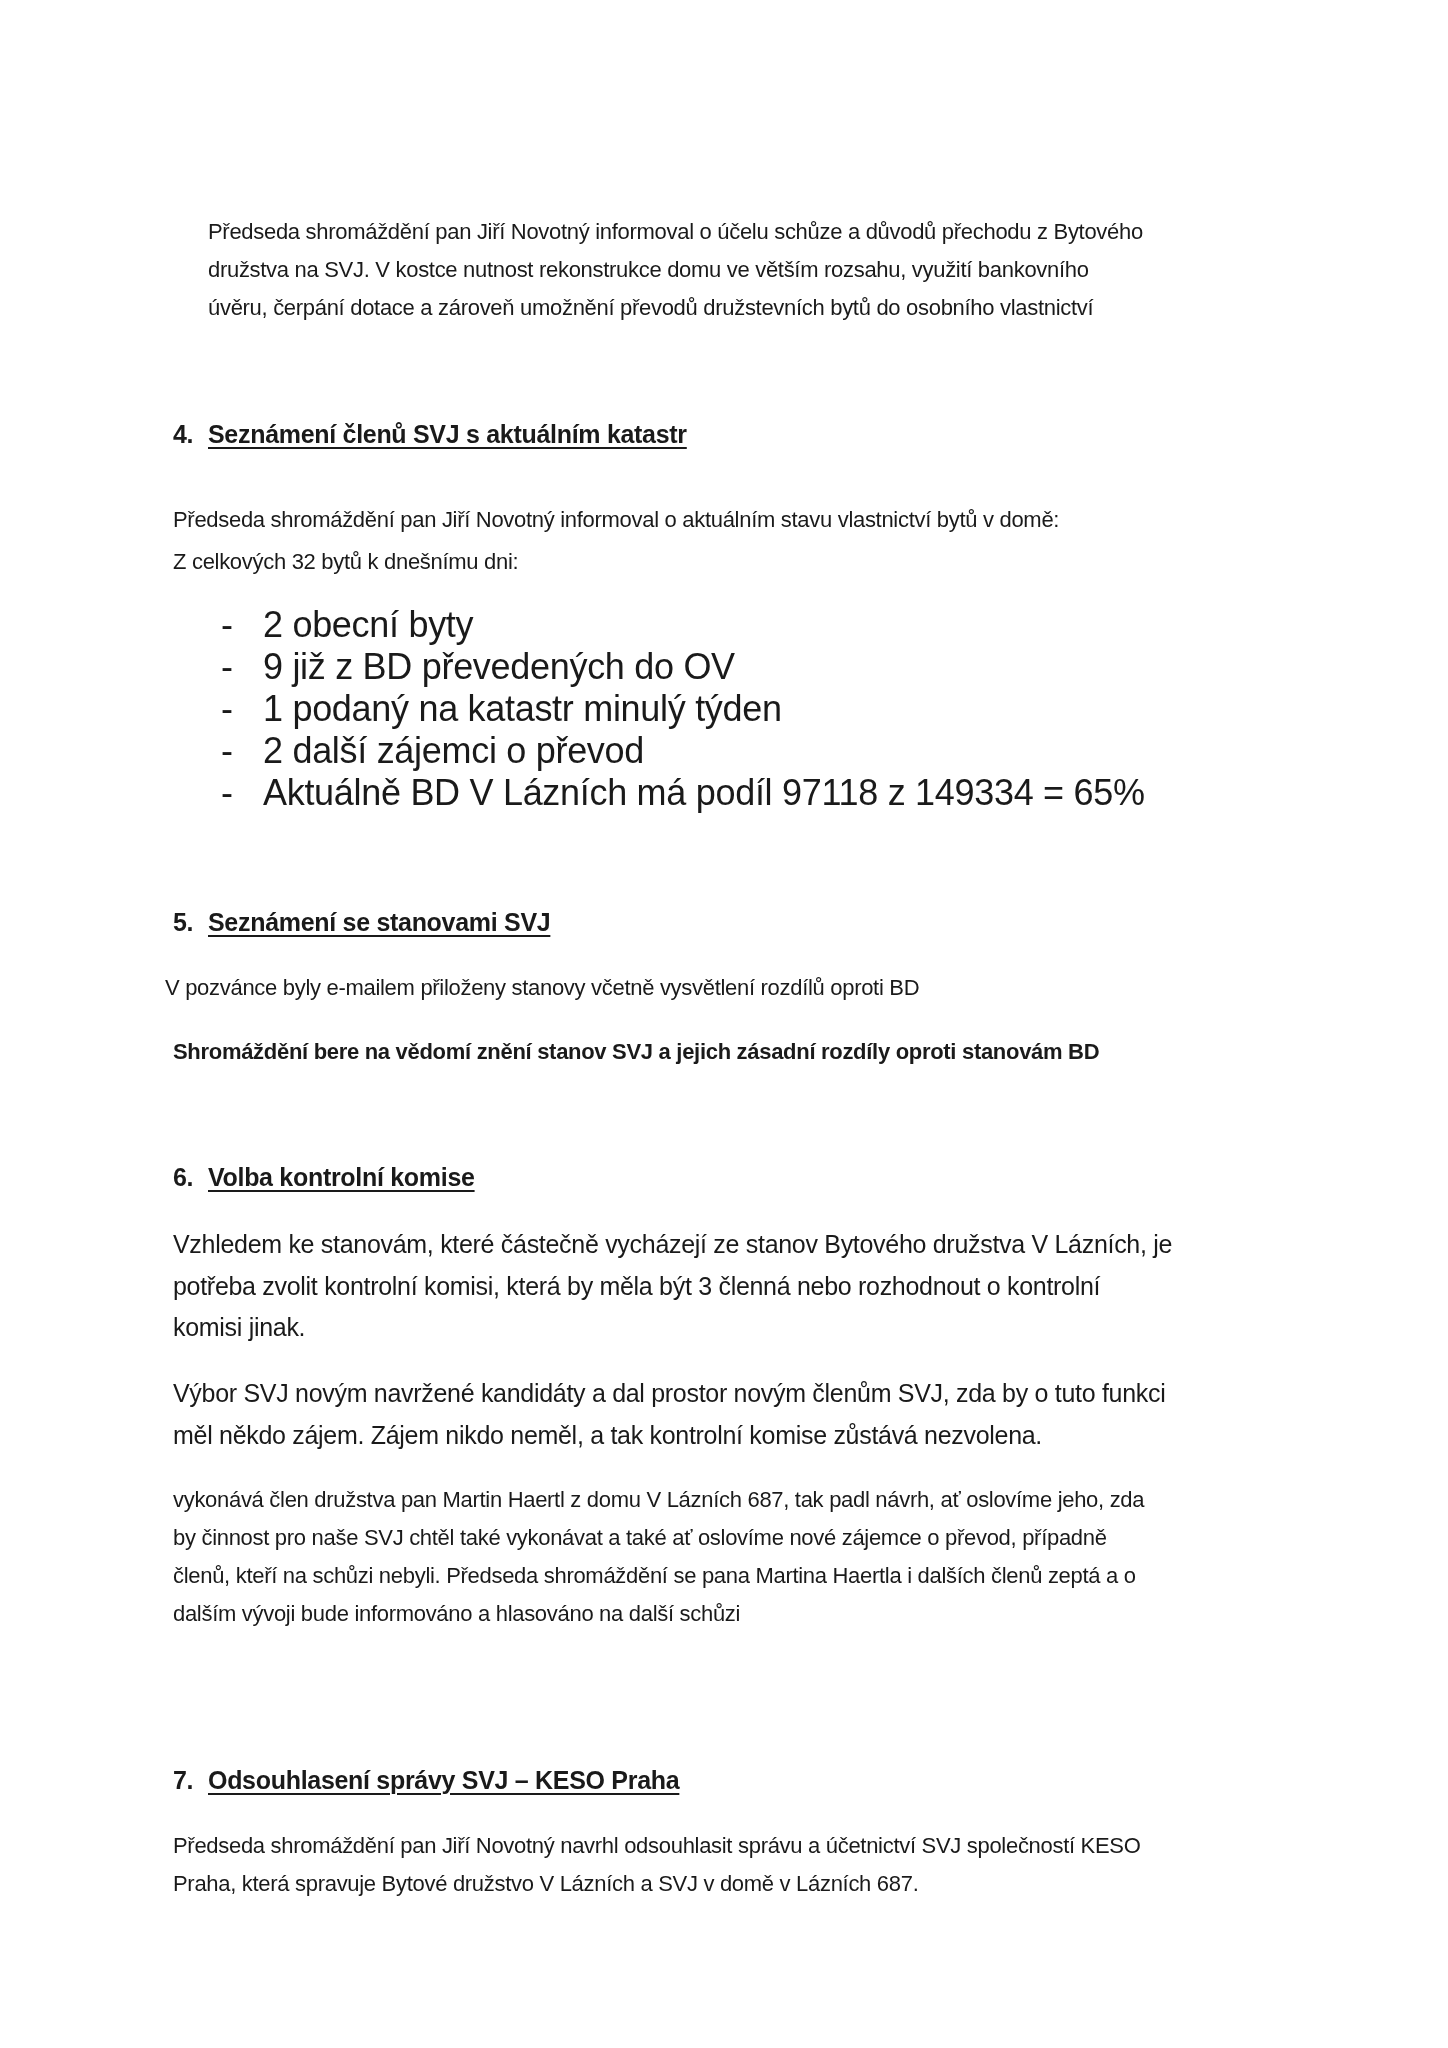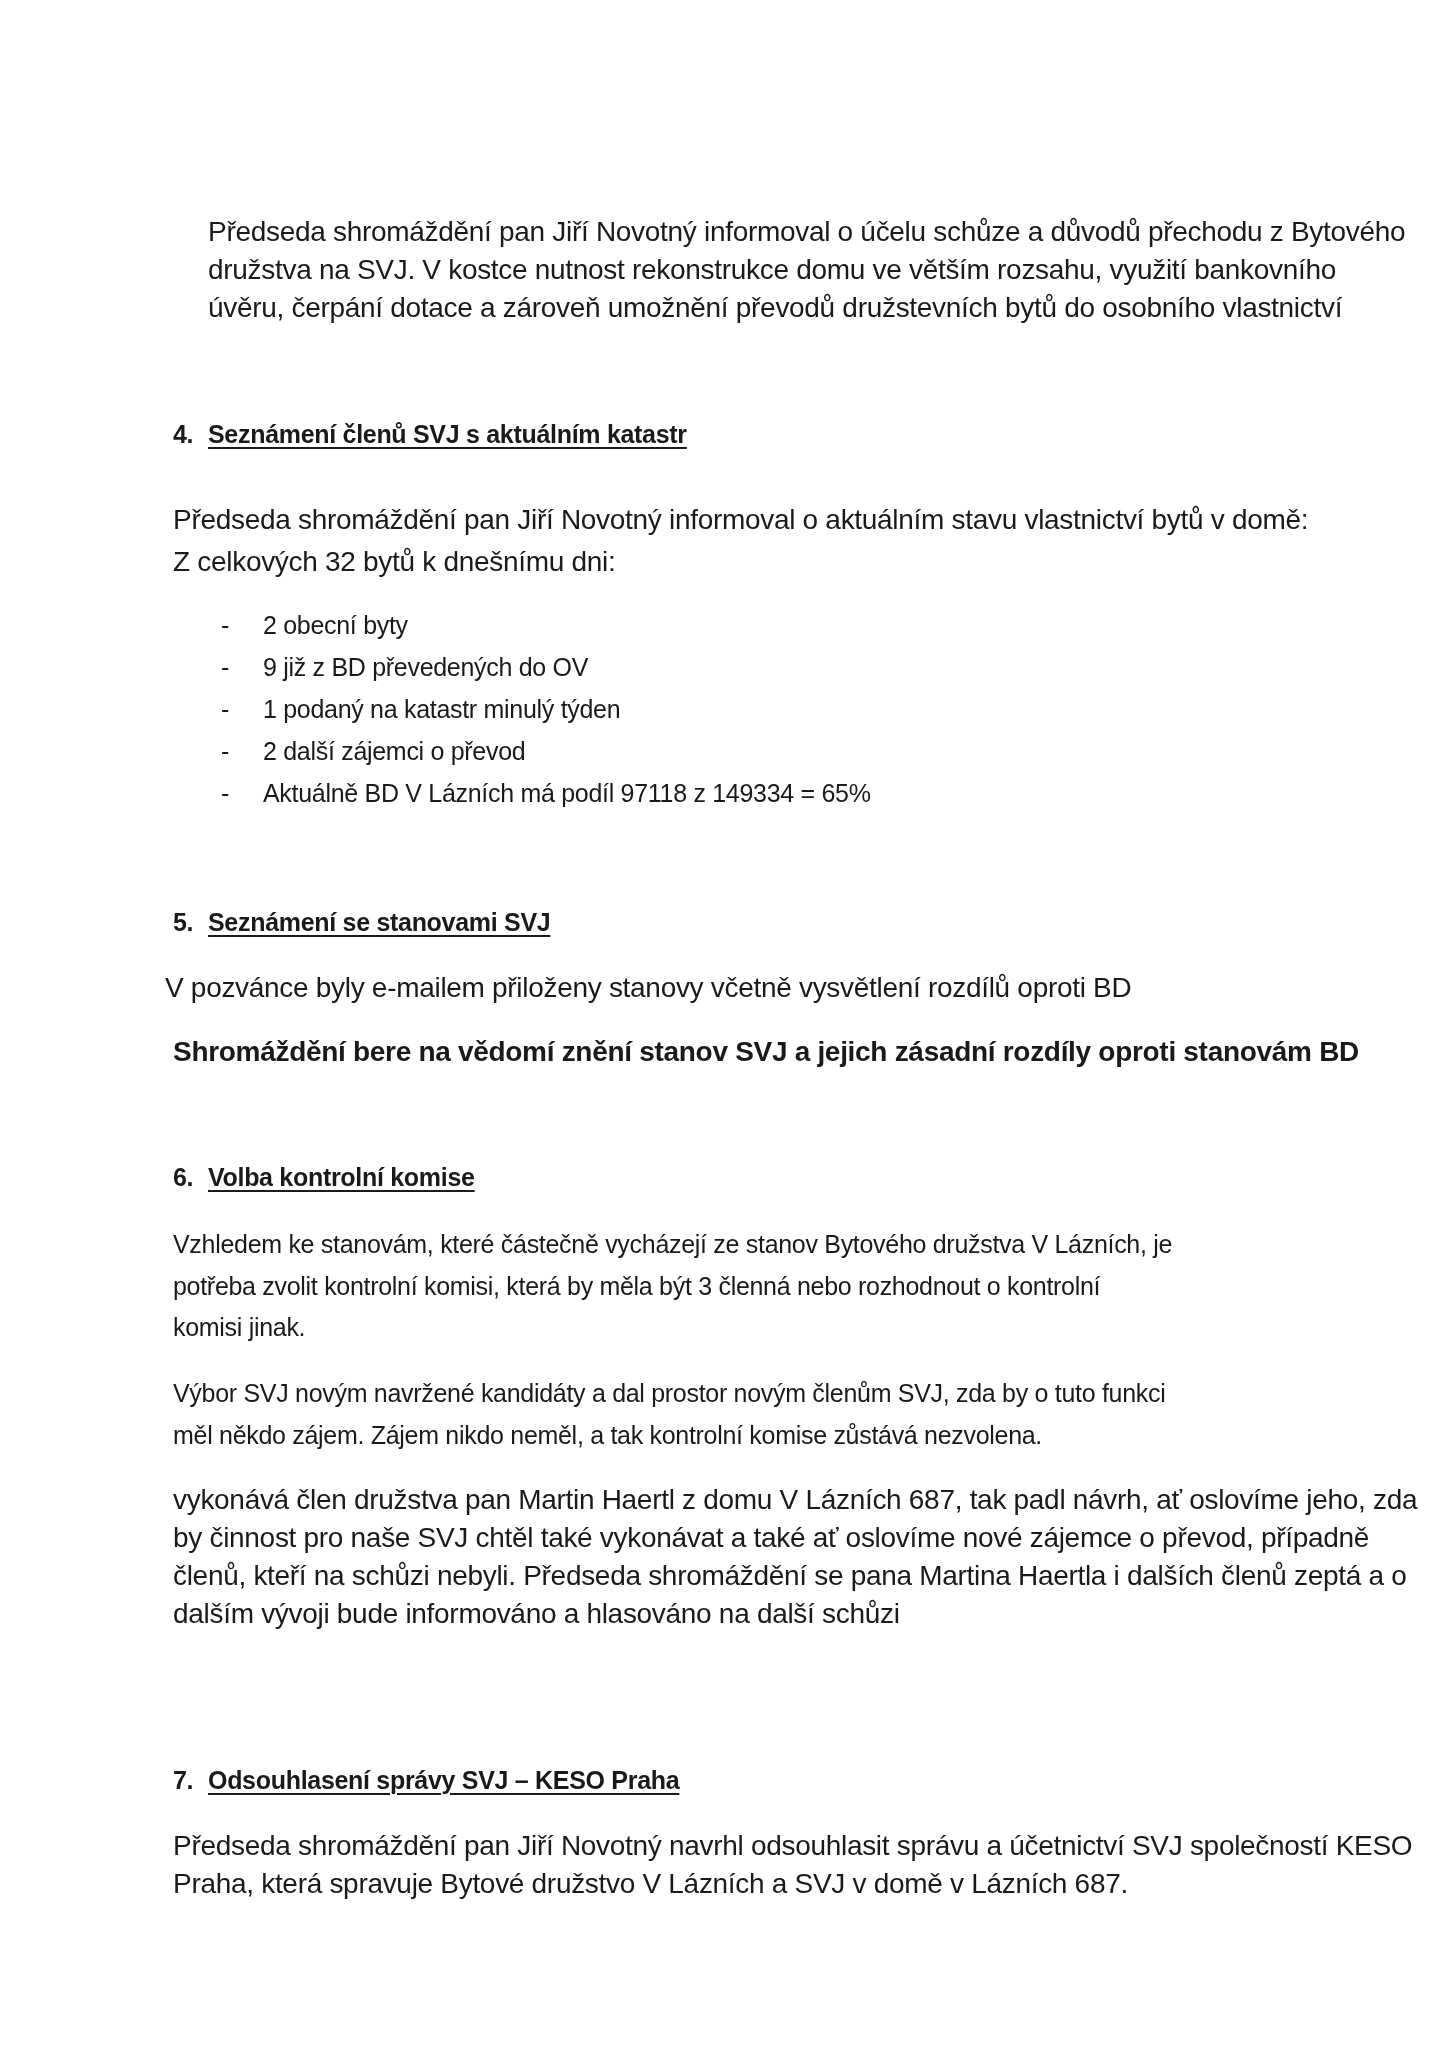--- a/index.html
+++ b/index.html
@@ -1,25 +1,25 @@
 <!DOCTYPE html>
 <html><head>
 <meta charset="utf-8">
 <style>
   html, body { margin: 0; padding: 0; background: #ffffff; }
   body { width: 1448px; height: 2048px; position: relative; overflow: hidden;
          font-family: "Liberation Sans", "DejaVu Sans", sans-serif; color: #1a1a1a; }
   .abs { position: absolute; white-space: nowrap; }
-  .p-small { font-size: 28px; line-height: 38px; letter-spacing: -0.3px; }
+  .p-small { font-size: 22px; line-height: 38px; letter-spacing: -0.3px; }
   .p-large { font-size: 25px; line-height: 41.5px; letter-spacing: -0.3px; }
   .heading { font-size: 25px; font-weight: bold; letter-spacing: -0.3px; }
   .heading .num { display: inline-block; width: 35px; }
   .heading .title { text-decoration: underline; text-underline-offset: 4px; text-decoration-thickness: 2px; }
   .bold { font-weight: bold; }
-  .list-item { font-size: 25px; line-height: 42px; letter-spacing: -0.3px; }
+  .list-item { font-size: 36px; line-height: 42px; letter-spacing: -0.3px; }
   .list-item .dash { display: inline-block; width: 42px; padding-left: 48px; }
 </style>
 </head>
 <body>
 
 <div class="abs p-small" style="left:208px; top:213px;">
   <div>Předseda shromáždění pan Jiří Novotný informoval o účelu schůze a důvodů přechodu z Bytového</div>
   <div>družstva na SVJ. V kostce nutnost rekonstrukce domu ve větším rozsahu, využití bankovního</div>
   <div>úvěru, čerpání dotace a zároveň umožnění převodů družstevních bytů do osobního vlastnictví</div>
 </div>

